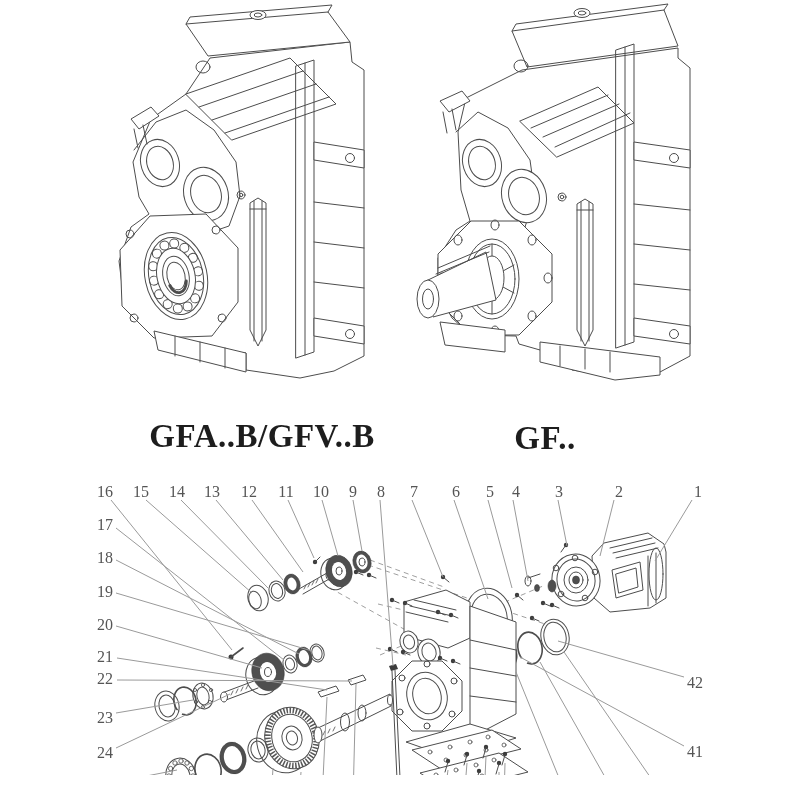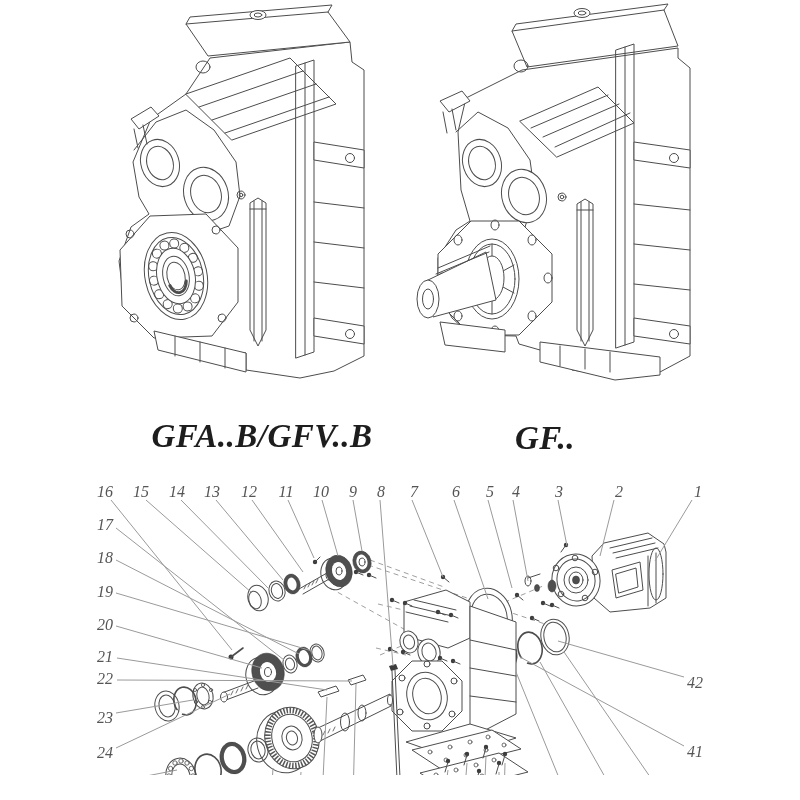--- a/index.html
+++ b/index.html
@@ -1,16 +1,16 @@
 <!DOCTYPE html>
 <html><head>
 <meta charset="utf-8">
 <style>
   html,body{margin:0;padding:0;background:#fff;}
-  .page{position:relative;width:800px;height:775px;background:#ffffff;overflow:hidden;font-style:italic;}
+  .page{position:relative;width:800px;height:775px;background:#ffffff;overflow:hidden;}
   svg{display:block;}
   .ln{fill:none;stroke:#4d4d4d;stroke-width:1;stroke-linecap:round;stroke-linejoin:round;}
   .fw{fill:#ffffff;stroke:#4d4d4d;stroke-width:1;stroke-linejoin:round;}
   .b{stroke-width:1.6;}
   .thin{stroke-width:.8;}
   .dkfill{fill:#4f4f4f;stroke:#3e3e3e;stroke-width:.6;}
   .wfill{fill:#ffffff;stroke:none;}
   .teeth{fill:none;stroke:#575757;stroke-width:6;stroke-dasharray:1.5 1.6;}
   .dash{fill:none;stroke:#949494;stroke-width:.9;stroke-dasharray:5 4;}
   .dk{fill:#3c3c3c;stroke:none;}

